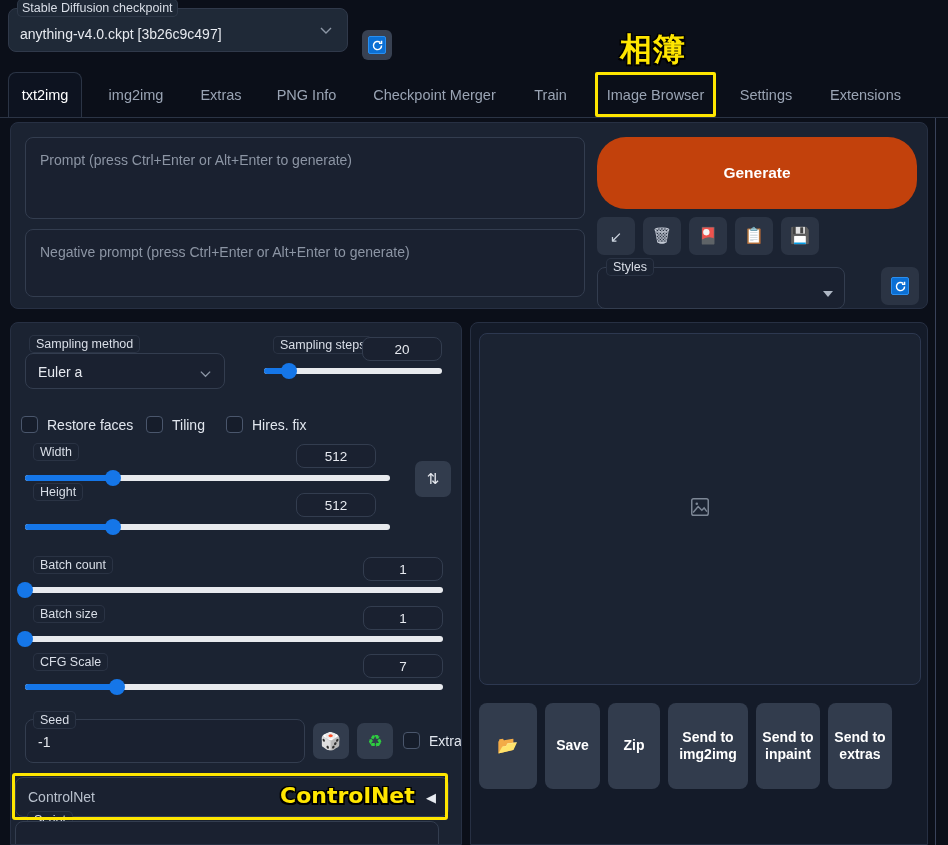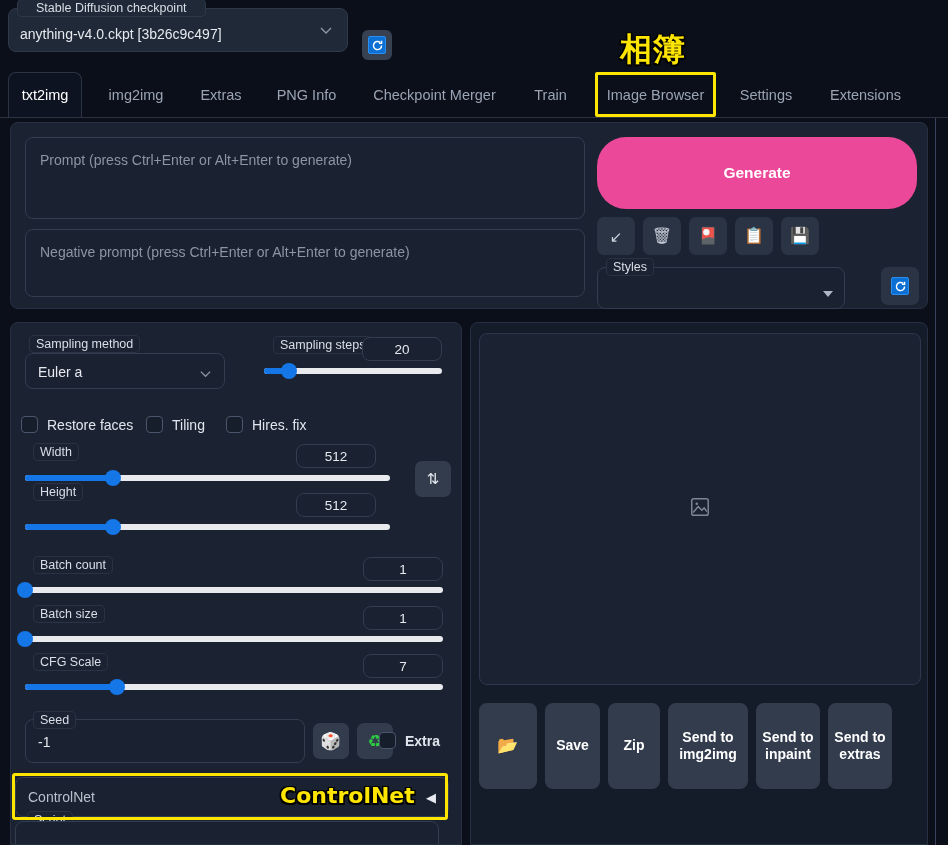--- a/index.html
+++ b/index.html
@@ -14,21 +14,21 @@
 
   
   .ckpt-row { position: absolute; left: 8px; top: 8px; width: 400px; height: 52px; }
   .ckpt-box {
     position: relative; width: 340px; height: 44px;
     background: #1f2937; border: 1px solid #30394a; border-radius: 8px;
   }
   .ckpt-label {
     position: absolute; left: 8px; top: -10px;
     background: #1f2937; border: 1px solid #39425499; border-radius: 5px;
-    padding: 1px 18px; font-size: 12.5px; color: #d9dee7; white-space: nowrap;
+    padding: 1px 4px; font-size: 12.5px; color: #d9dee7; white-space: nowrap;
   }
   .ckpt-value {
     position: absolute; left: 11px; top: 17px;
     font-size: 14px; color: #e6e9ef;
   }
   .ckpt-caret {
     position: absolute; right: 14px; top: 14px; width: 14px; height: 14px;
   }
   .ckpt-caret svg { display:block; }
   .refresh-btn {
@@ -270,21 +270,21 @@
         </div>
       </div>
   </div>
   <div class="tab-underline"></div>
   <div class="anno-tabbox" style="border-color: rgb(255, 230, 0);"></div>
 
   <div class="prompt-panel">
     <div class="ta prompt">Prompt (press Ctrl+Enter or Alt+Enter to generate)</div>
     <div class="ta negative">Negative prompt (press Ctrl+Enter or Alt+Enter to generate)</div>
 
-    <div class="generate-btn" style="background: #ec4899; border-radius: 29px;">Generate</div>
+    <div class="generate-btn" style="background: #c2410c; border-radius: 29px;">Generate</div>
 
     <div class="toolrow" id="toolrow">
         <div class="toolbtn" style="left: 0px;">
           <span class="arrow-sw">↙</span>
         </div>
         <div class="toolbtn" style="left: 46px;">
           <span>🗑</span>
         </div>
         <div class="toolbtn" style="left: 92px;">
           <span>🎴</span>
@@ -385,21 +385,21 @@
     <div class="fldlabel" style="left:22px; top:388px; z-index:3;">Seed</div>
     <div class="sel-box" style="left:14px; top:396px; width:280px; height:44px;">
       <div class="sel-value" style="left:12px; top:14px;">-1</div>
     </div>
     <div class="iconbtn" style="left:302px; top:400px;">
       <span>🎲</span>
     </div>
     <div class="iconbtn" style="left:346px; top:400px;">
       <span style="color:#2ecc40;">♻</span>
     </div>
-    <div class="cbrow" style="left:368px; top:409px;font-weight:bold;">
+    <div class="cbrow" style="left:392px; top:409px;">
       <span class="cb"></span>
       <span class="cblabel">Extra</span>
     </div>
 
     <div class="cn-acc" style="left:4px; top:454px;">
       <div class="cn-title">ControlNet</div>
       <div class="cn-tri">◀</div>
     </div>
 
     <div class="fldlabel" style="left:16px; top:488px;">Script</div>

